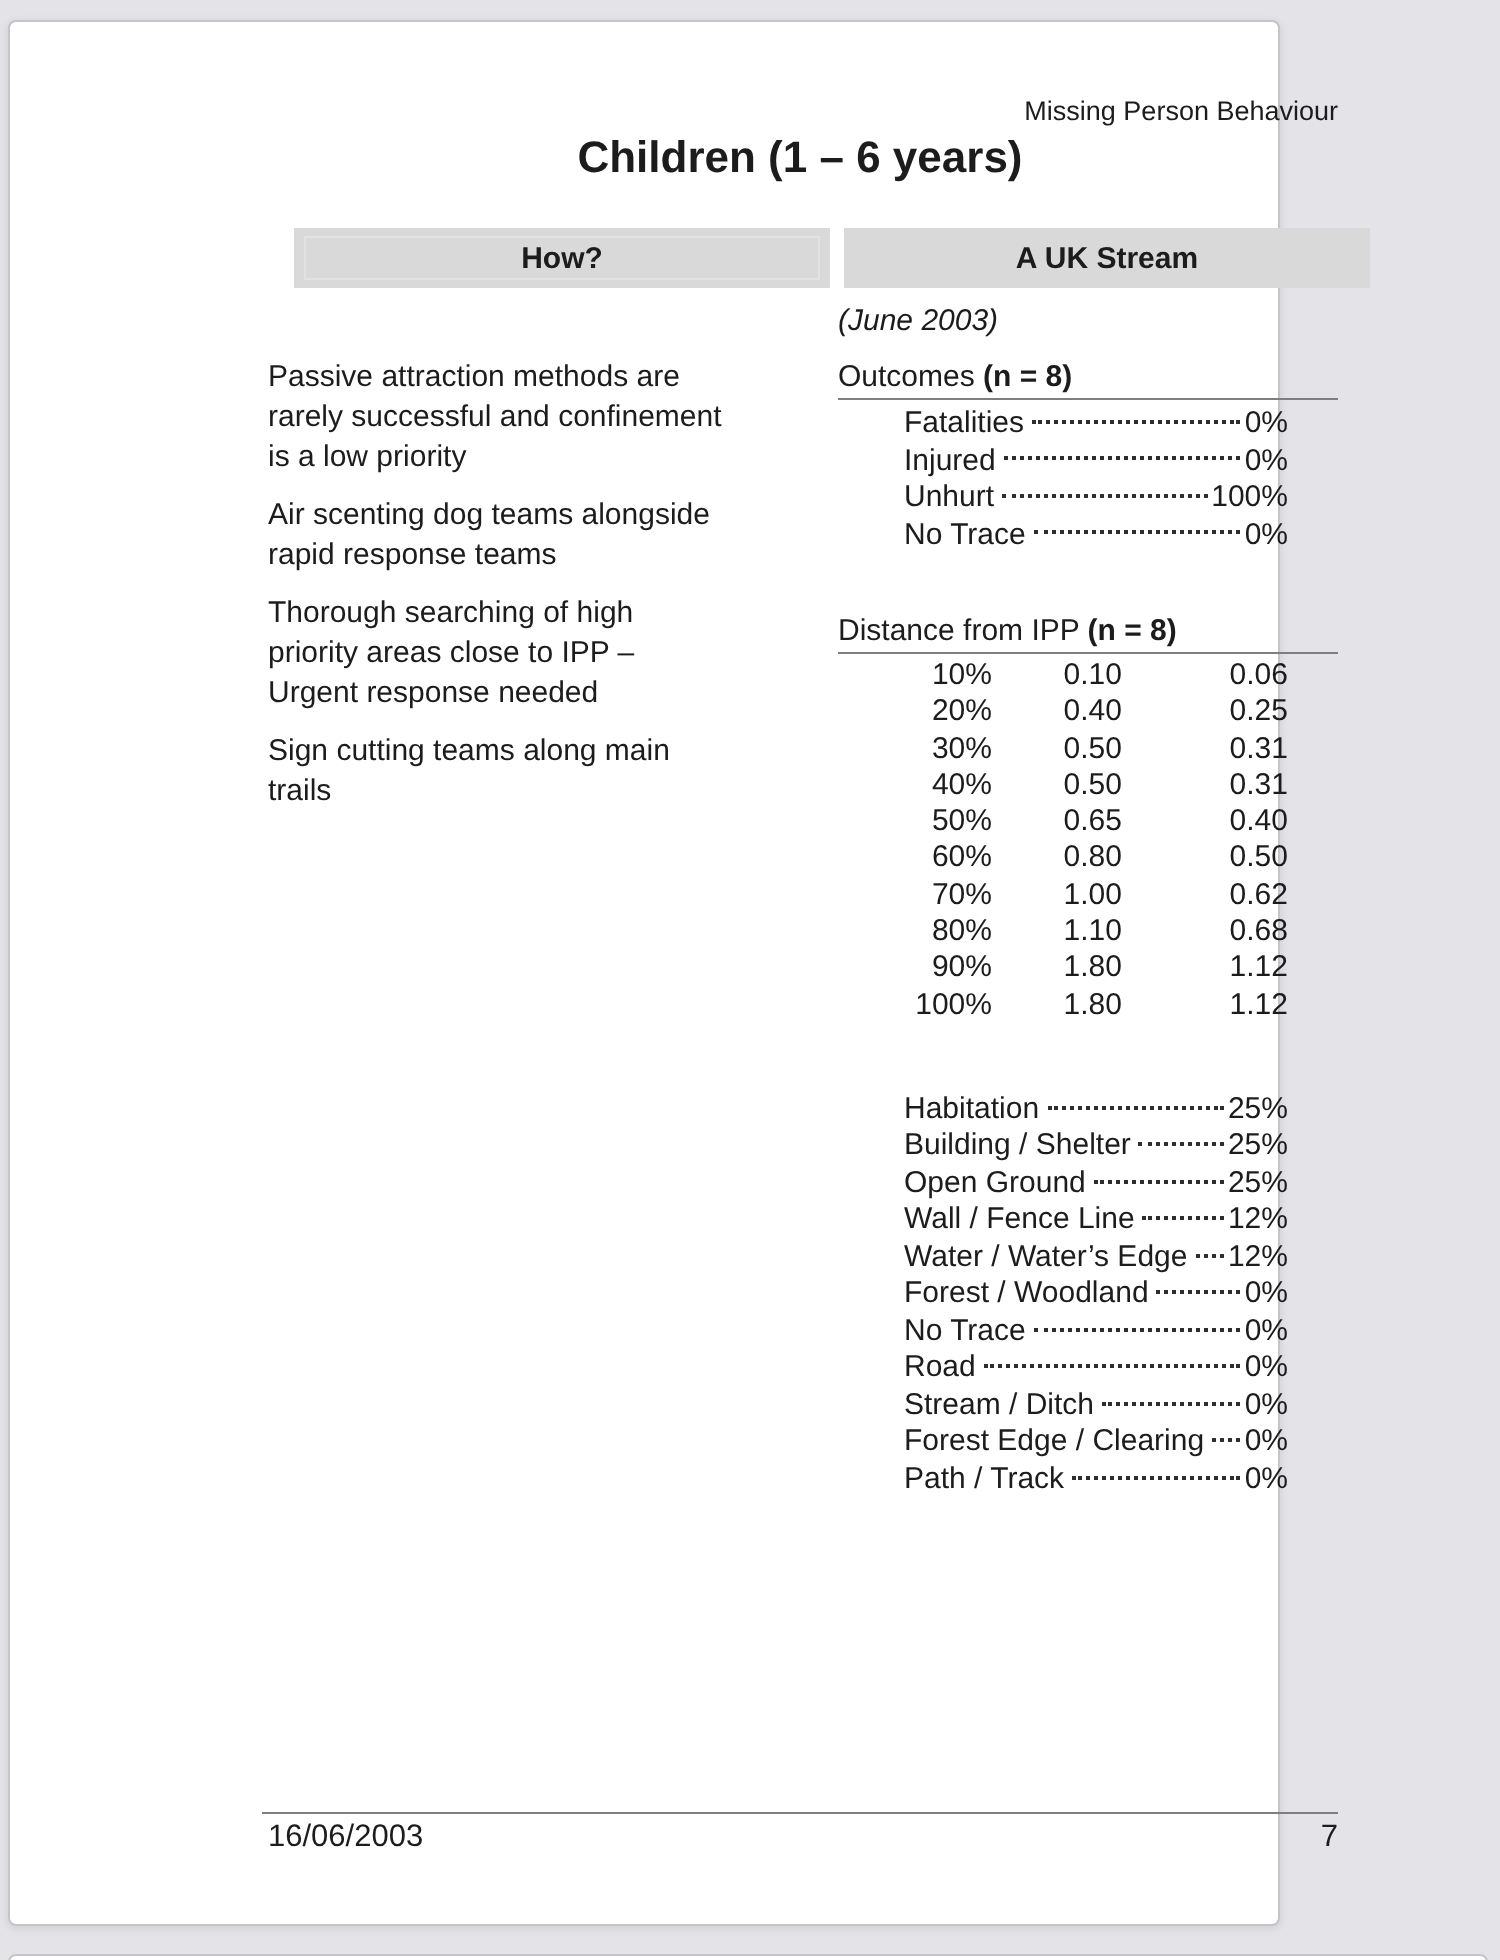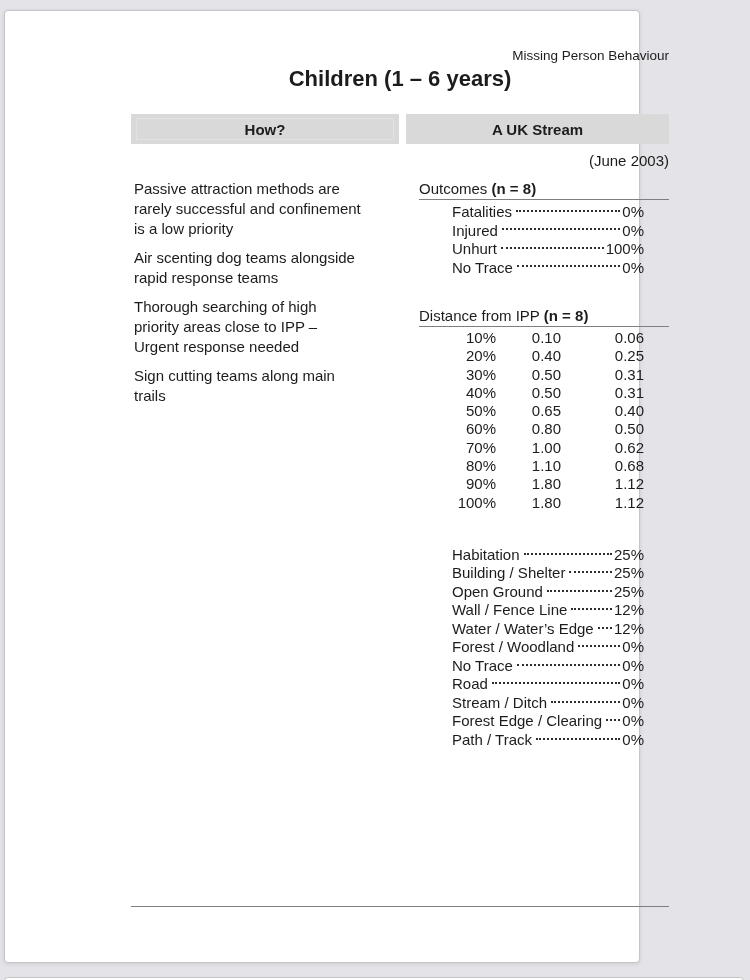--- a/index.html
+++ b/index.html
@@ -42,21 +42,21 @@
   .doc-title {
     position: absolute;
     top: 55px; left: 0;
     width: 100%;
     text-align: center;
     font-size: 22px;
     font-weight: bold;
   }
   .col-headers {
     position: absolute;
-    top: 103px; left: 0;
+    top: 103px; left: 16px;
     width: 100%;
     display: flex;
     gap: 7px;
   }
   .col-header-cell {
     position: relative;
     background: #d9d9d9;
     height: 30px;
     display: flex;
     align-items: center;
@@ -80,21 +80,21 @@
     font-size: 15px;
     line-height: 20px;
   }
   .left-col p { white-space: pre-line; margin-bottom: 9px; }
   .right-col {
     position: absolute;
     left: 288px; top: 140px;
     width: 250px;
     font-size: 15px;
   }
-  .date-note { line-height: 20px; text-align: right; }
+  .date-note { font-style: italic; line-height: 20px; }
   .section { margin-top: 8px; }
   .section-title {
     line-height: 19px;
     border-bottom: 1px solid #7f7f7f;
     padding-bottom: 1px;
   }
   .section-title b { font-weight: bold; }
   .dotted-list { padding: 3px 25px 0 33px; }
   .dotted-row {
     display: flex;
@@ -308,17 +308,21 @@
           <div class="dotted-row">
               <span>Path / Track</span>
               <span class="leader"></span>
               <span>0%</span>
             </div>
         </div>
       </div>
     </div>
 
     <div class="footer-line"></div>
+    <div class="footer-text">
+      <span>16/06/2003</span>
+      <span>7</span>
+    </div>
 
   </div>
 </div>
 
 <div class="next-page"></div>
 
 </body></html>

